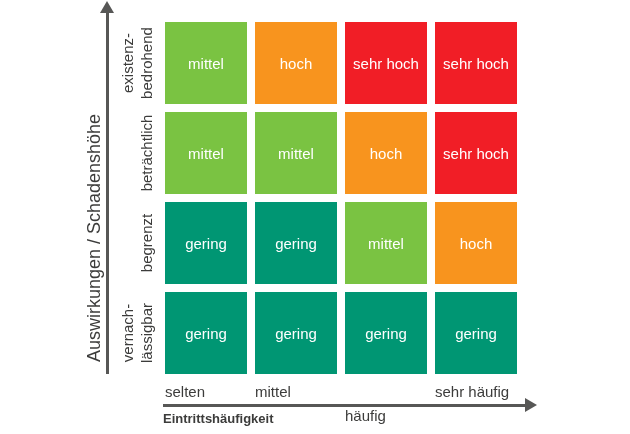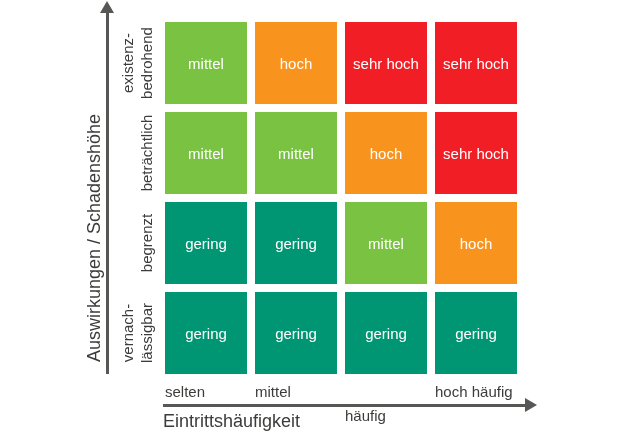--- a/index.html
+++ b/index.html
@@ -28,21 +28,21 @@
   .cell{display:flex;align-items:center;justify-content:center;
     color:#ffffff;font-size:15px;white-space:nowrap;}
   
   .col-label{position:absolute;top:383px;width:90px;font-size:15px;white-space:nowrap;text-align:left;}
   .cl-0{left:165px;} .cl-1{left:255px;} .cl-2{left:345px;margin-top:24px;} .cl-3{left:435px;}
   
   .x-line{position:absolute;left:163px;top:404px;width:362px;height:3px;background:#575756;}
   .x-arrow{position:absolute;left:525px;top:398px;width:0;height:0;
     border-top:7.5px solid transparent;border-bottom:7.5px solid transparent;
     border-left:12px solid #575756;}
-  .x-title{position:absolute;left:163px;top:411px;font-size:18px;white-space:nowrap;}
+  .x-title{position:absolute;left:163px;top:411px;font-size:13px;white-space:nowrap;font-weight:bold;}
 </style>
 </head>
 <body>
 
 <div class="stage">
 
   <div class="y-line"></div>
   <div class="y-arrow"></div>
   <div class="y-title">Auswirkungen / Schadenshöhe</div>
 
@@ -71,19 +71,19 @@
 
     <div class="cell" style="background: rgb(0, 150, 115);">gering</div>
     <div class="cell" style="background: rgb(0, 150, 115);">gering</div>
     <div class="cell" style="background: rgb(0, 150, 115);">gering</div>
     <div class="cell" style="background: rgb(0, 150, 115);">gering</div>
   </div>
 
   <div class="col-label cl-0">selten</div>
   <div class="col-label cl-1">mittel</div>
   <div class="col-label cl-2">häufig</div>
-  <div class="col-label cl-3">hoch häufig</div>
+  <div class="col-label cl-3">sehr häufig</div>
 
   <div class="x-line"></div>
   <div class="x-arrow"></div>
   <div class="x-title">Eintrittshäufigkeit</div>
 
 </div>
 
 </body></html>

